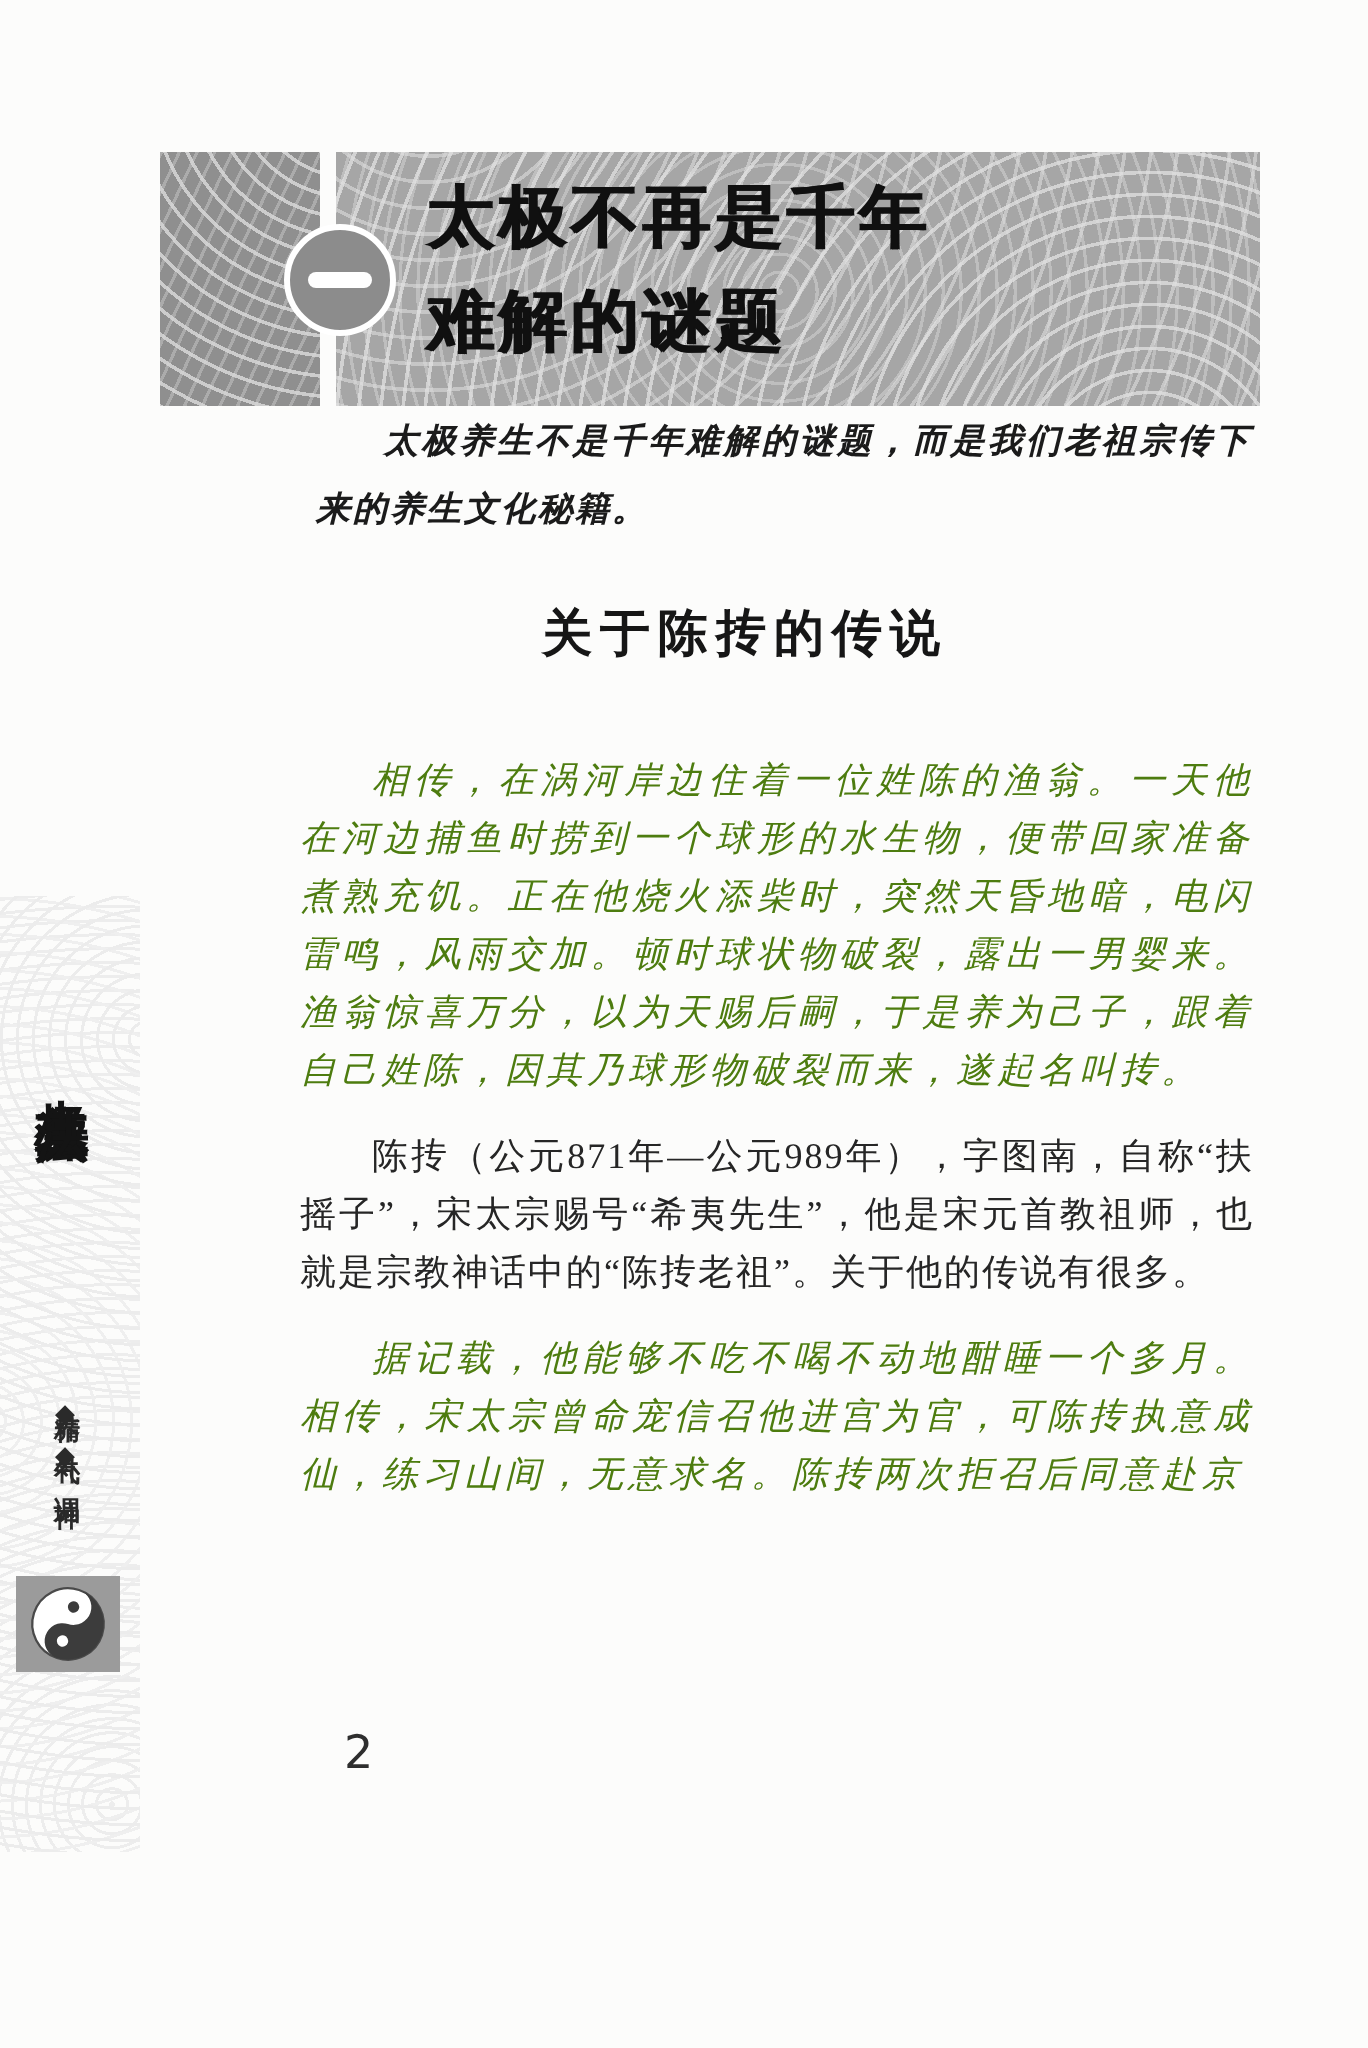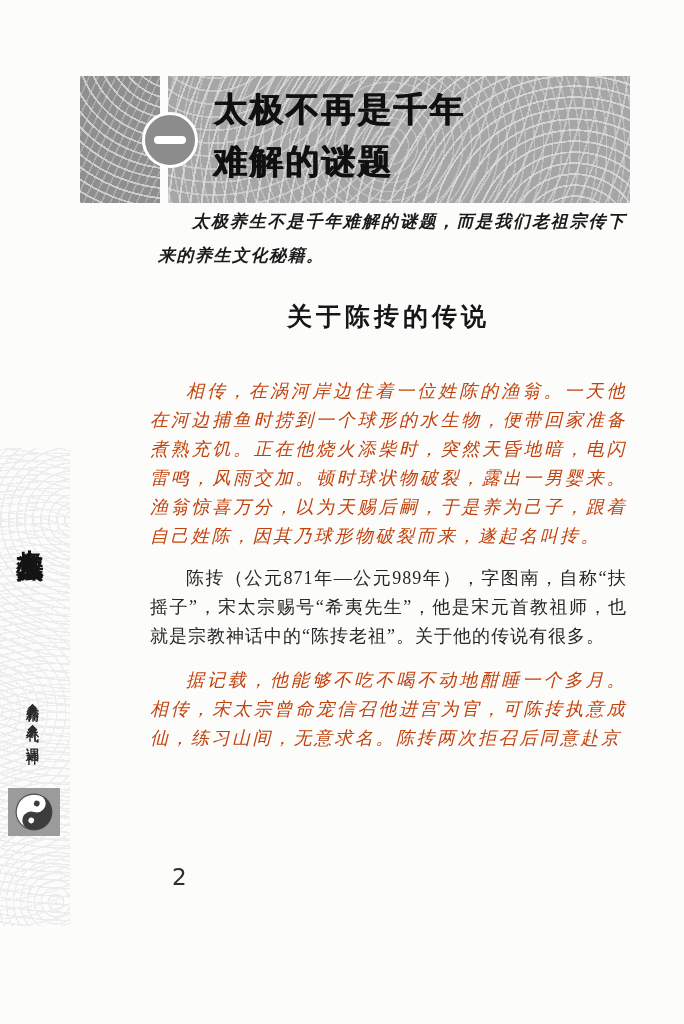--- a/index.html
+++ b/index.html
@@ -51,31 +51,31 @@
   
   .intro{
     position:absolute;left:158px;top:206px;width:468px;
     font-family:Liberation Mono, monospace;font-style:italic;font-weight:600;
     font-size:17px;line-height:34px;letter-spacing:1.5px;color:#1b1b1b;
     text-indent:2em;text-align:justify;
   }
 
   
   .heading{
-    position:absolute;left:150px;top:300px;width:477px;text-align:center;
+    position:absolute;left:134px;top:300px;width:477px;text-align:center;
     font-family:"Liberation Sans",sans-serif;font-weight:700;
     font-size:25px;letter-spacing:4px;color:#161616;
   }
   .content{
     position:absolute;left:150px;top:376px;width:477px;
     font-size:18px;line-height:29px;color:#262626;text-align:justify;
   }
   .content p{margin:0 0 14px;text-indent:2em;}
   .content p.song{font-family:"Liberation Serif",serif;letter-spacing:1px;}
-  .content p.kai{font-family:"DejaVu Serif",serif;font-style:italic;letter-spacing:2.5px;color:#c2410c;}
+  .content p.kai{font-family:"DejaVu Serif",serif;font-style:italic;letter-spacing:2.5px;color:#4d7c0f;}
 
   
   .side-title{
     position:absolute;left:12px;top:528px;z-index:2;
     writing-mode:vertical-rl;text-orientation:upright;
     font-family:"DejaVu Serif",serif;font-weight:700;
     font-size:27px;letter-spacing:1px;color:#141414;
   }
   .side-sub{
     position:absolute;left:23px;top:696px;z-index:2;

